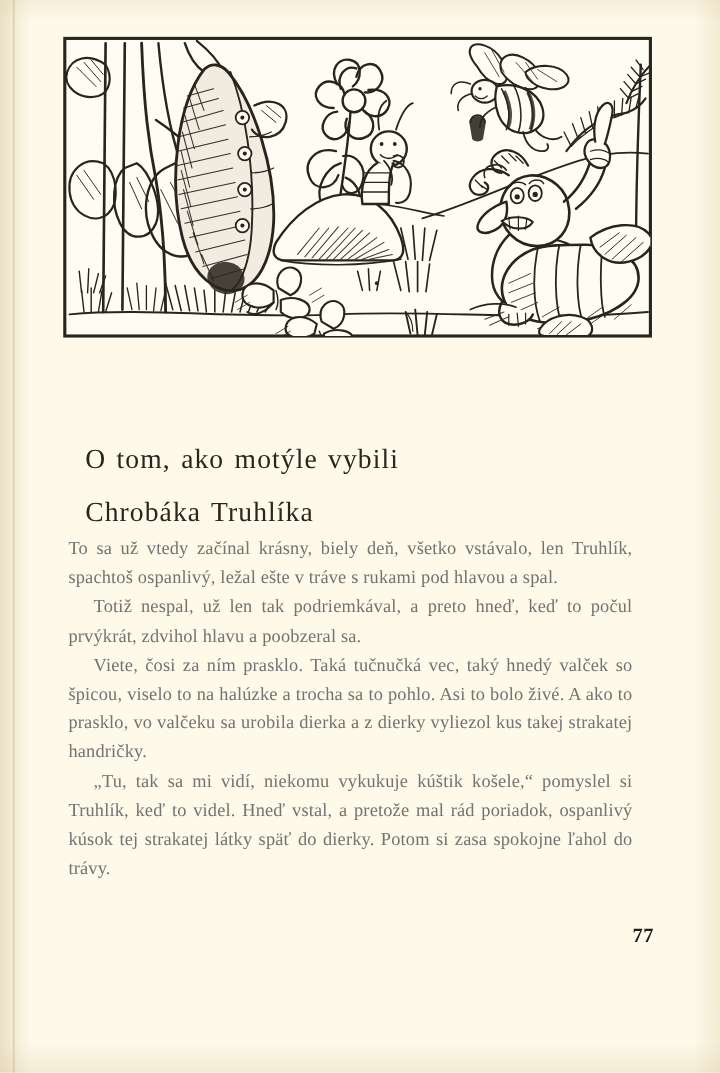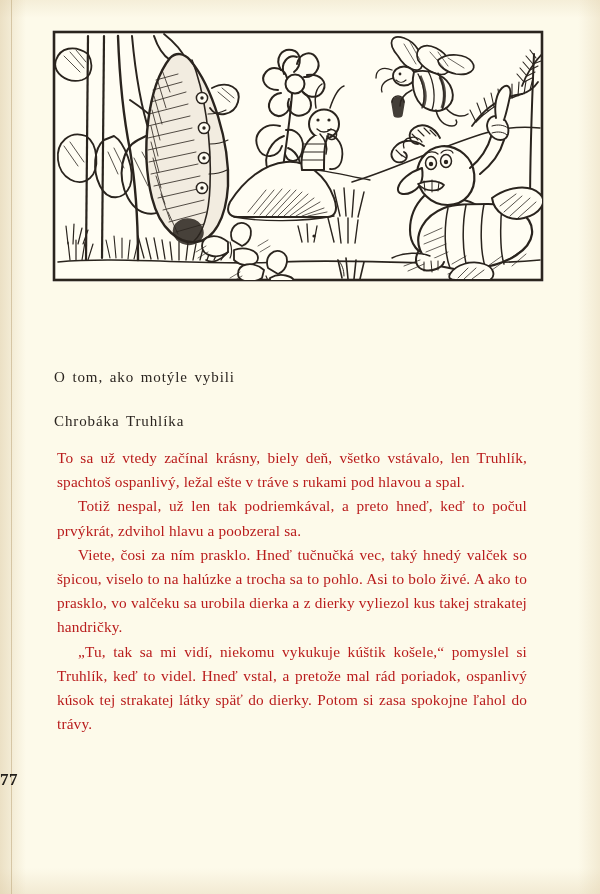--- a/index.html
+++ b/index.html
@@ -49,61 +49,62 @@
   }
   .illustration svg {
     display: block;
     width: 100%;
     height: 100%;
   }
 
   
   .chapter-title {
     position: absolute;
-    left: 54px;
+    left: 71px;
     top: 352px;
     width: 470px;
-    font-size: 15px;
+    font-size: 23px;
     line-height: 31px;
     letter-spacing: 0.9px;
     color: #2b2520;
     font-weight: 400;
     word-spacing: 2px;
   }
   .chapter-title .line2 {
     display: block;
     margin-top: 13px;
   }
 
   
   .body-text {
     position: absolute;
     left: 57px;
     top: 446px;
     width: 470px;
     font-size: 15.3px;
     line-height: 24.2px;
-    color: #b91c1c;
+    color: #737373;
     text-align: justify;
     letter-spacing: 0.15px;
   }
   .body-text p {
     margin: 0;
     text-indent: 0;
   }
   .body-text p.indent {
     text-indent: 21px;
   }
 
   
   .page-number {
     position: absolute;
     left: 0;
     top: 770px;
     width: 545px;
+    text-align: right;
     font-size: 17px;
     font-weight: 700;
     color: #23201c;
     letter-spacing: 0.5px;
   }
 </style>
 </head>
 <body>
 
 <div class="paper"></div>
@@ -404,19 +405,19 @@
   </div>
 
   <h1 class="chapter-title">
     <span>O tom, ako motýle vybili</span>
     <span class="line2">Chrobáka Truhlíka</span>
   </h1>
 
   <div class="body-text">
     <p>To sa už vtedy začínal krásny, biely deň, všetko vstávalo, len Truhlík, spachtoš ospanlivý, ležal ešte v tráve s rukami pod hlavou a spal.</p>
     <p class="indent">Totiž nespal, už len tak podriemkával, a preto hneď, keď to počul prvýkrát, zdvihol hlavu a poobzeral sa.</p>
-    <p class="indent">Viete, čosi za ním prasklo. Hneď tučnučká vec, taký hnedý valček so špicou, viselo to na halúzke a trocha sa to pohlo. Asi to bolo živé. A ako to prasklo, vo valčeku sa urobila dierka a z dierky vyliezol kus takej strakatej handričky.</p>
+    <p class="indent">Viete, čosi za ním prasklo. Taká tučnučká vec, taký hnedý valček so špicou, viselo to na halúzke a trocha sa to pohlo. Asi to bolo živé. A ako to prasklo, vo valčeku sa urobila dierka a z dierky vyliezol kus takej strakatej handričky.</p>
     <p class="indent">„Tu, tak sa mi vidí, niekomu vykukuje kúštik košele,“ pomyslel si Truhlík, keď to videl. Hneď vstal, a pretože mal rád poriadok, ospanlivý kúsok tej strakatej látky späť do dierky. Potom si zasa spokojne ľahol do trávy.</p>
   </div>
 
   <div class="page-number">77</div>
 
 </div>
 
 </body></html>

